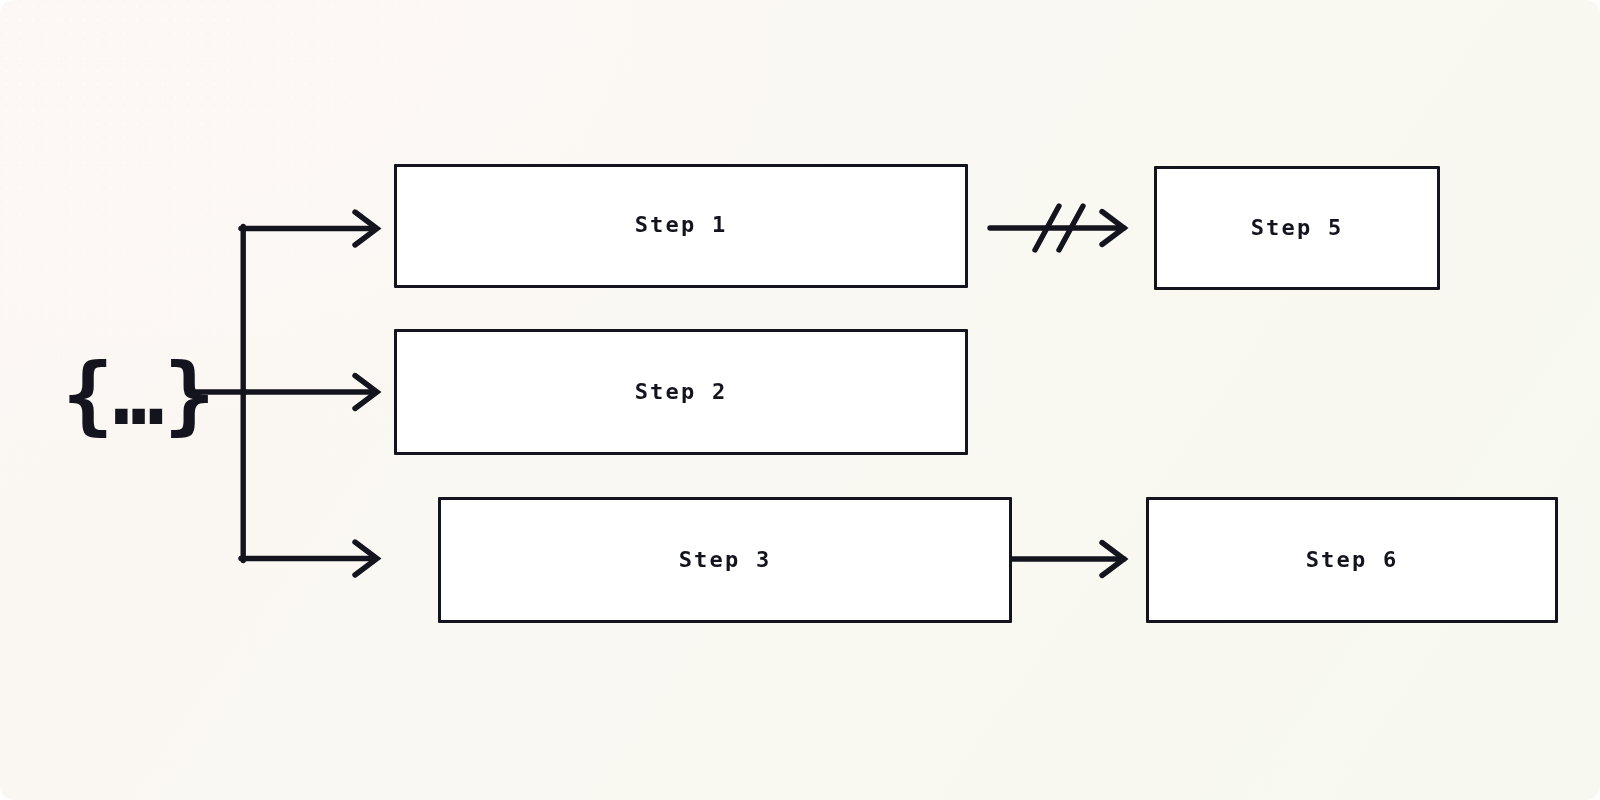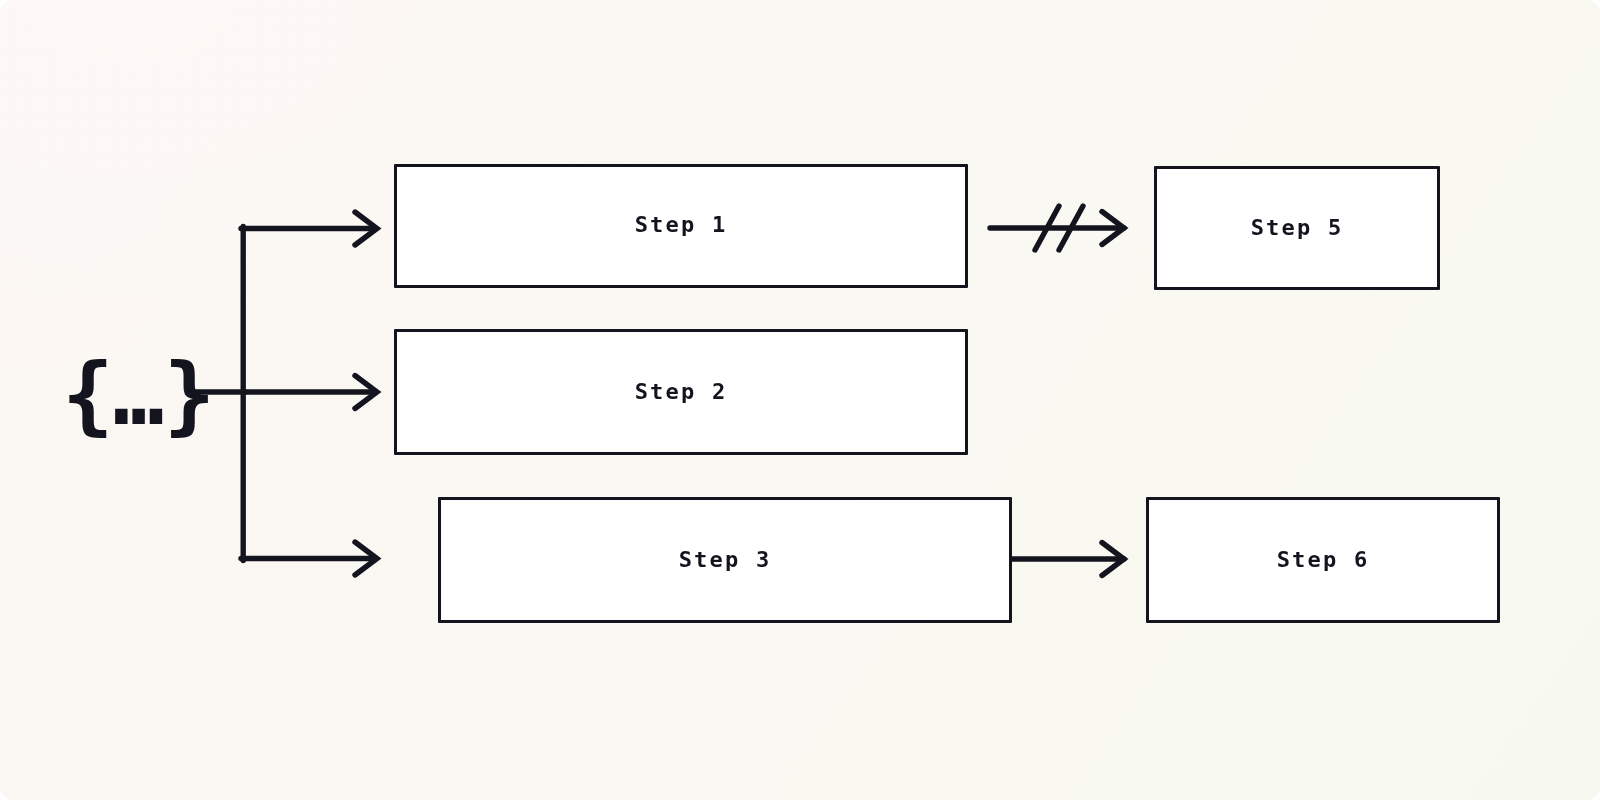--- a/index.html
+++ b/index.html
@@ -80,21 +80,21 @@
     line-height: 1.2;
     margin-top: 4px;
     white-space: nowrap;
   }
   
   #node-step-1 { left: 394px; top: 164px;  width: 574px; height: 124px; }
   #node-step-2 { left: 394px; top: 329px;  width: 574px; height: 126px; gap: 9px; }
   #node-step-3 { left: 394px; top: 497px;  width: 574px; height: 126px; margin-left: 44px; }
   
   #node-step-5 { left: 1146px; top: 166px; width: 286px; height: 124px; margin-left: 8px; }
-  #node-step-6 { left: 1146px; top: 497px; width: 354px; height: 126px; text-align: right; }
+  #node-step-6 { left: 1146px; top: 497px; width: 412px; height: 126px; text-align: right; }
 
   
   #node-step-1 .node-title { transform: translateY(-1px); }
   
   #node-step-2 { justify-content: center; }
 </style>
 </head>
 <body>
 
 <div id="canvas">

